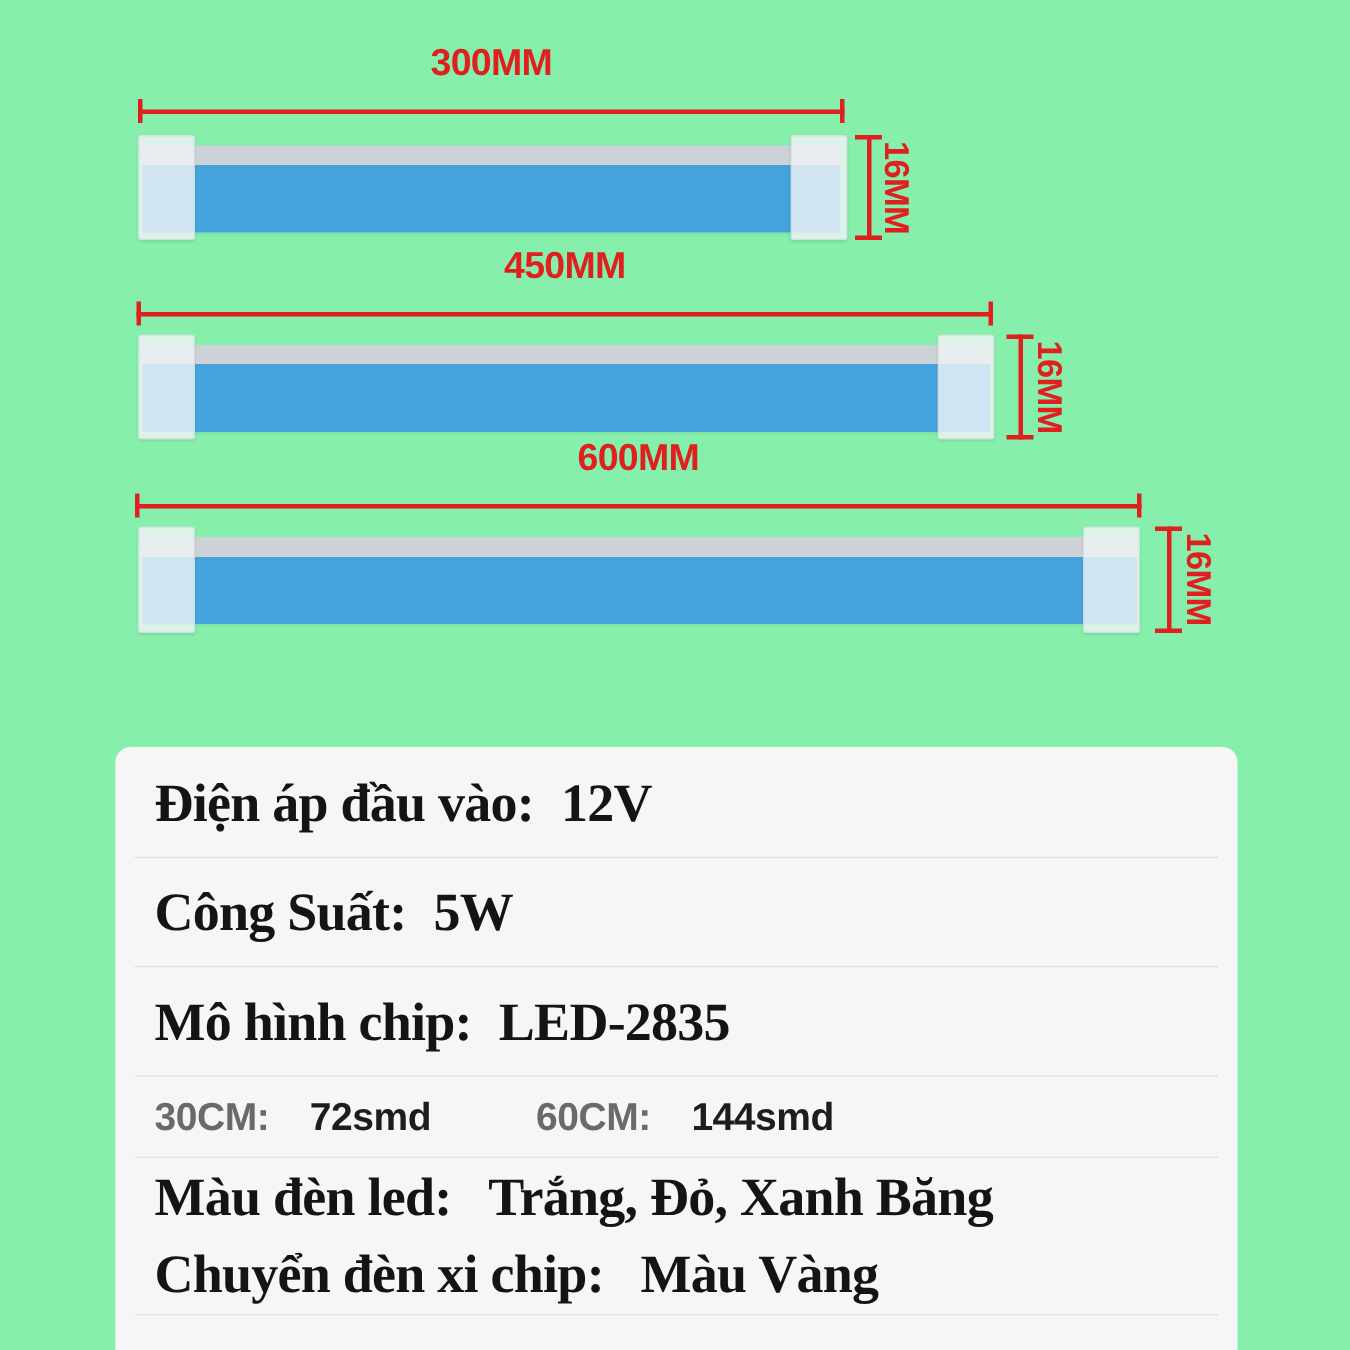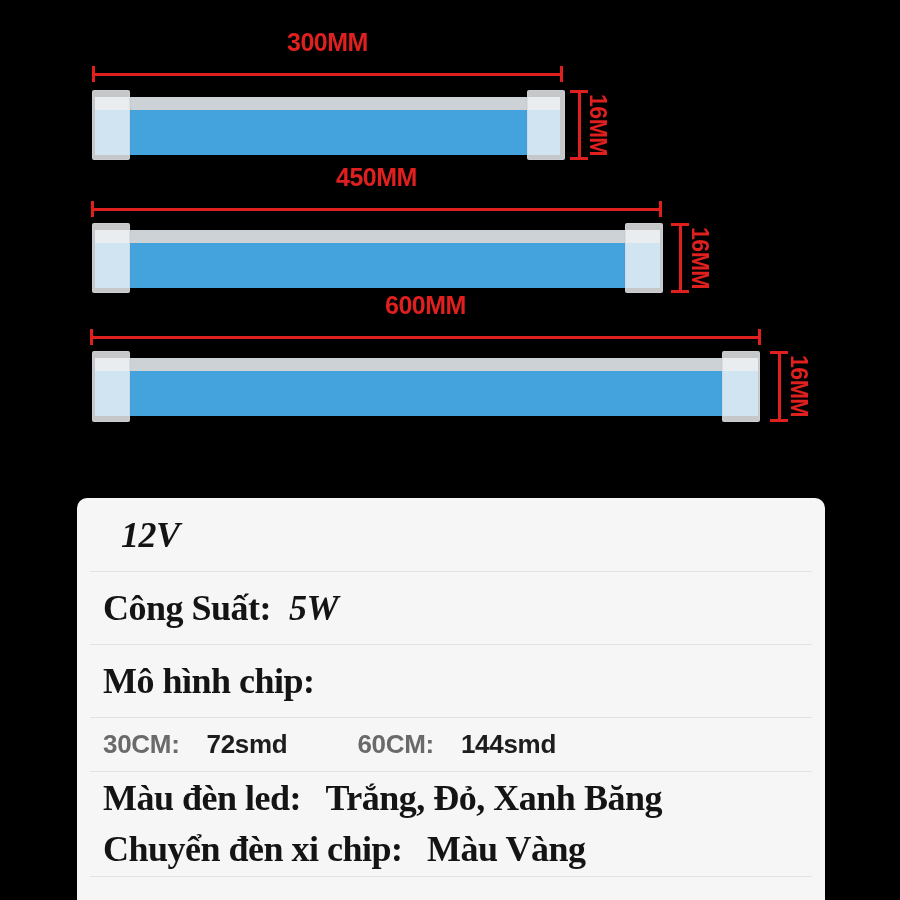--- a/index.html
+++ b/index.html
@@ -8,21 +8,21 @@
     --band:#cdd2d7;
     --cap:rgba(240,243,245,0.82);
     --panel:#f6f6f6;
     --divider:#e2e2e2;
     --ink:#141414;
     --gray-label:#6a6a6a;
   }
   *{margin:0;padding:0;box-sizing:border-box;}
   html,body{background:#ffffff;}
   #canvas{
-    position:relative;width:900px;height:900px;background:#000000;overflow:hidden;
+    position:relative;width:900px;height:900px;background:#86efac;overflow:hidden;
     font-family:"Liberation Sans", sans-serif;
   }
   
   .len-label{
     position:absolute;text-align:center;color:var(--red);
     font-weight:700;font-size:25px;letter-spacing:-0.5px;
     font-family:"Liberation Sans", sans-serif;
   }
   
   .hdim{position:absolute;height:16px;}
@@ -57,21 +57,21 @@
     position:absolute;left:77px;top:498px;width:748px;height:402px;
     background:var(--panel);border-radius:10px 10px 0 0;
   }
   .spec-row{
     margin:0 13px;display:flex;align-items:center;
     border-bottom:1px solid var(--divider);
     padding-left:13px;
     font-family:"Liberation Serif","DejaVu Serif",serif;
     font-weight:700;color:var(--ink);font-size:36px;letter-spacing:-0.5px;
   }
-  .spec-row .val{margin-left:18px;font-style:italic;}
+  .spec-row .val{margin-left:18px;}
   .row-h1{height:74px;} .row-h2{height:73px;} .row-h3{height:73px;}
   .smd-row{
     margin:0 13px;height:54px;display:flex;align-items:center;gap:70px;
     border-bottom:1px solid var(--divider);padding-left:13px;
     font-family:"Liberation Sans", sans-serif;font-weight:700;font-size:26px;
     letter-spacing:-0.3px;
   }
   .smd-item{display:flex;align-items:center;}
   .smd-item .lbl{color:var(--gray-label);}
   .smd-item .val{color:#1d1d1d;margin-left:27px;}
@@ -133,30 +133,32 @@
   <div class="vdim" style="left:770px;top:351px;height:71px;">
     <div class="tick t"></div>
     <div class="line"></div>
     <div class="tick b"></div>
   </div>
   <div class="vlabel" style="left:764px;top:373px;">16MM</div>
 
   <div class="panel">
 
     <div class="spec-row row-h1">
+      <span class="lbl">Điện áp đầu vào:</span>
       <span class="val">12V</span>
     </div>
 
     <div class="spec-row row-h2">
       <span class="lbl">Công Suất:</span>
       <span class="val">5W</span>
     </div>
 
     <div class="spec-row row-h3">
       <span class="lbl">Mô hình chip:</span>
+      <span class="val">LED-2835</span>
     </div>
 
     <div class="smd-row">
       <div class="smd-item">
         <span class="lbl">30CM:</span>
         <span class="val">72smd</span>
       </div>
       <div class="smd-item">
         <span class="lbl">60CM:</span>
         <span class="val">144smd</span>

